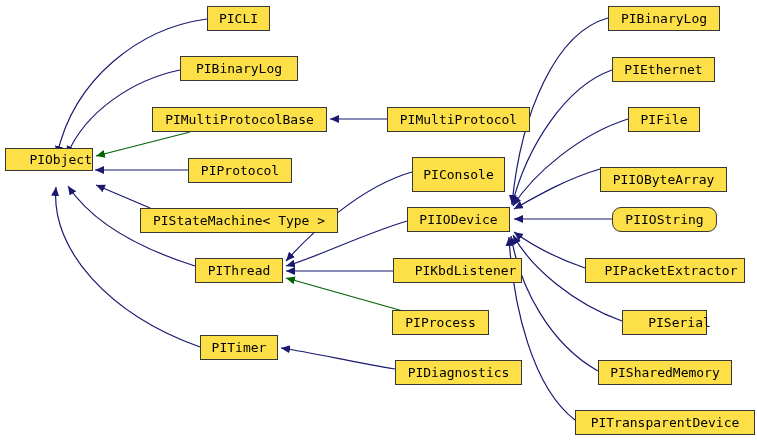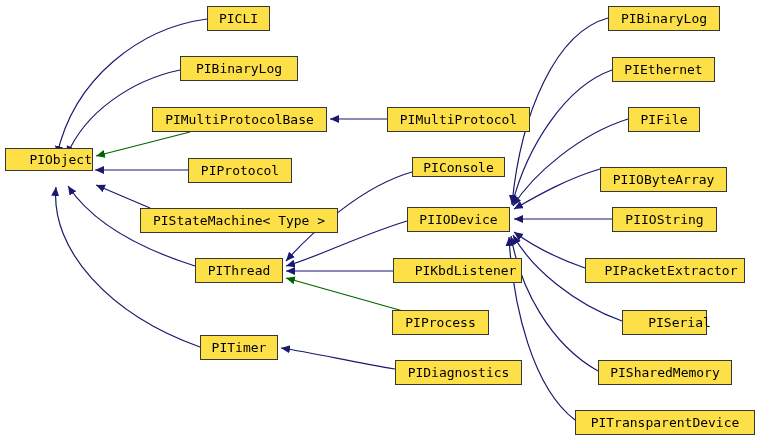--- a/index.html
+++ b/index.html
@@ -80,28 +80,28 @@
   <div id="node-layer">
       <div class="node" style="left: 5px; top: 148px; width: 88px; height: 23px; justify-content: flex-end;"><span>PIObject</span></div>
       <div class="node" style="left: 207px; top: 6px; width: 63px; height: 25px;"><span>PICLI</span></div>
       <div class="node" style="left: 180px; top: 56px; width: 118px; height: 25px;"><span>PIBinaryLog</span></div>
       <div class="node" style="left: 152px; top: 107px; width: 175px; height: 25px;"><span>PIMultiProtocolBase</span></div>
       <div class="node" style="left: 188px; top: 158px; width: 104px; height: 25px;"><span>PIProtocol</span></div>
       <div class="node" style="left: 140px; top: 208px; width: 198px; height: 25px;"><span>PIStateMachine&lt; Type &gt;</span></div>
       <div class="node" style="left: 195px; top: 258px; width: 88px; height: 25px;"><span>PIThread</span></div>
       <div class="node" style="left: 200px; top: 335px; width: 78px; height: 25px;"><span>PITimer</span></div>
       <div class="node" style="left: 387px; top: 107px; width: 143px; height: 25px;"><span>PIMultiProtocol</span></div>
-      <div class="node" style="left: 412px; top: 157px; width: 93px; height: 20px; justify-content: center;"><span>PIConsole</span></div>
+      <div class="node" style="left: 412px; top: 157px; width: 93px; height: 35px; justify-content: center;"><span>PIConsole</span></div>
       <div class="node" style="left: 407px; top: 207px; width: 103px; height: 25px;"><span>PIIODevice</span></div>
       <div class="node" style="left: 393px; top: 258px; width: 129px; height: 25px; padding-left: 16px;"><span>PIKbdListener</span></div>
       <div class="node" style="left: 392px; top: 310px; width: 97px; height: 25px;"><span>PIProcess</span></div>
       <div class="node" style="left: 395px; top: 360px; width: 127px; height: 25px;"><span>PIDiagnostics</span></div>
       <div class="node" style="left: 608px; top: 6px; width: 112px; height: 25px;"><span>PIBinaryLog</span></div>
       <div class="node" style="left: 612px; top: 57px; width: 103px; height: 25px;"><span>PIEthernet</span></div>
       <div class="node" style="left: 628px; top: 107px; width: 72px; height: 25px;"><span>PIFile</span></div>
       <div class="node" style="left: 600px; top: 157px; width: 127px; height: 25px; margin-top: 10px;"><span>PIIOByteArray</span></div>
-      <div class="node" style="left: 612px; top: 207px; width: 105px; height: 25px;"><span>PIIOString</span></div>
+      <div class="node" style="left: 612px; top: 207px; width: 105px; height: 25px; border-radius: 9px;"><span>PIIOString</span></div>
       <div class="node" style="left: 585px; top: 258px; width: 160px; height: 25px; padding-left: 12px;"><span>PIPacketExtractor</span></div>
       <div class="node" style="left: 622px; top: 310px; width: 85px; height: 25px; padding-left: 30px;"><span>PISerial</span></div>
       <div class="node" style="left: 598px; top: 360px; width: 134px; height: 25px;"><span>PISharedMemory</span></div>
       <div class="node" style="left: 575px; top: 410px; width: 180px; height: 25px; text-align: right;"><span>PITransparentDevice</span></div>
     </div>
 </div>
 
 </body></html>

